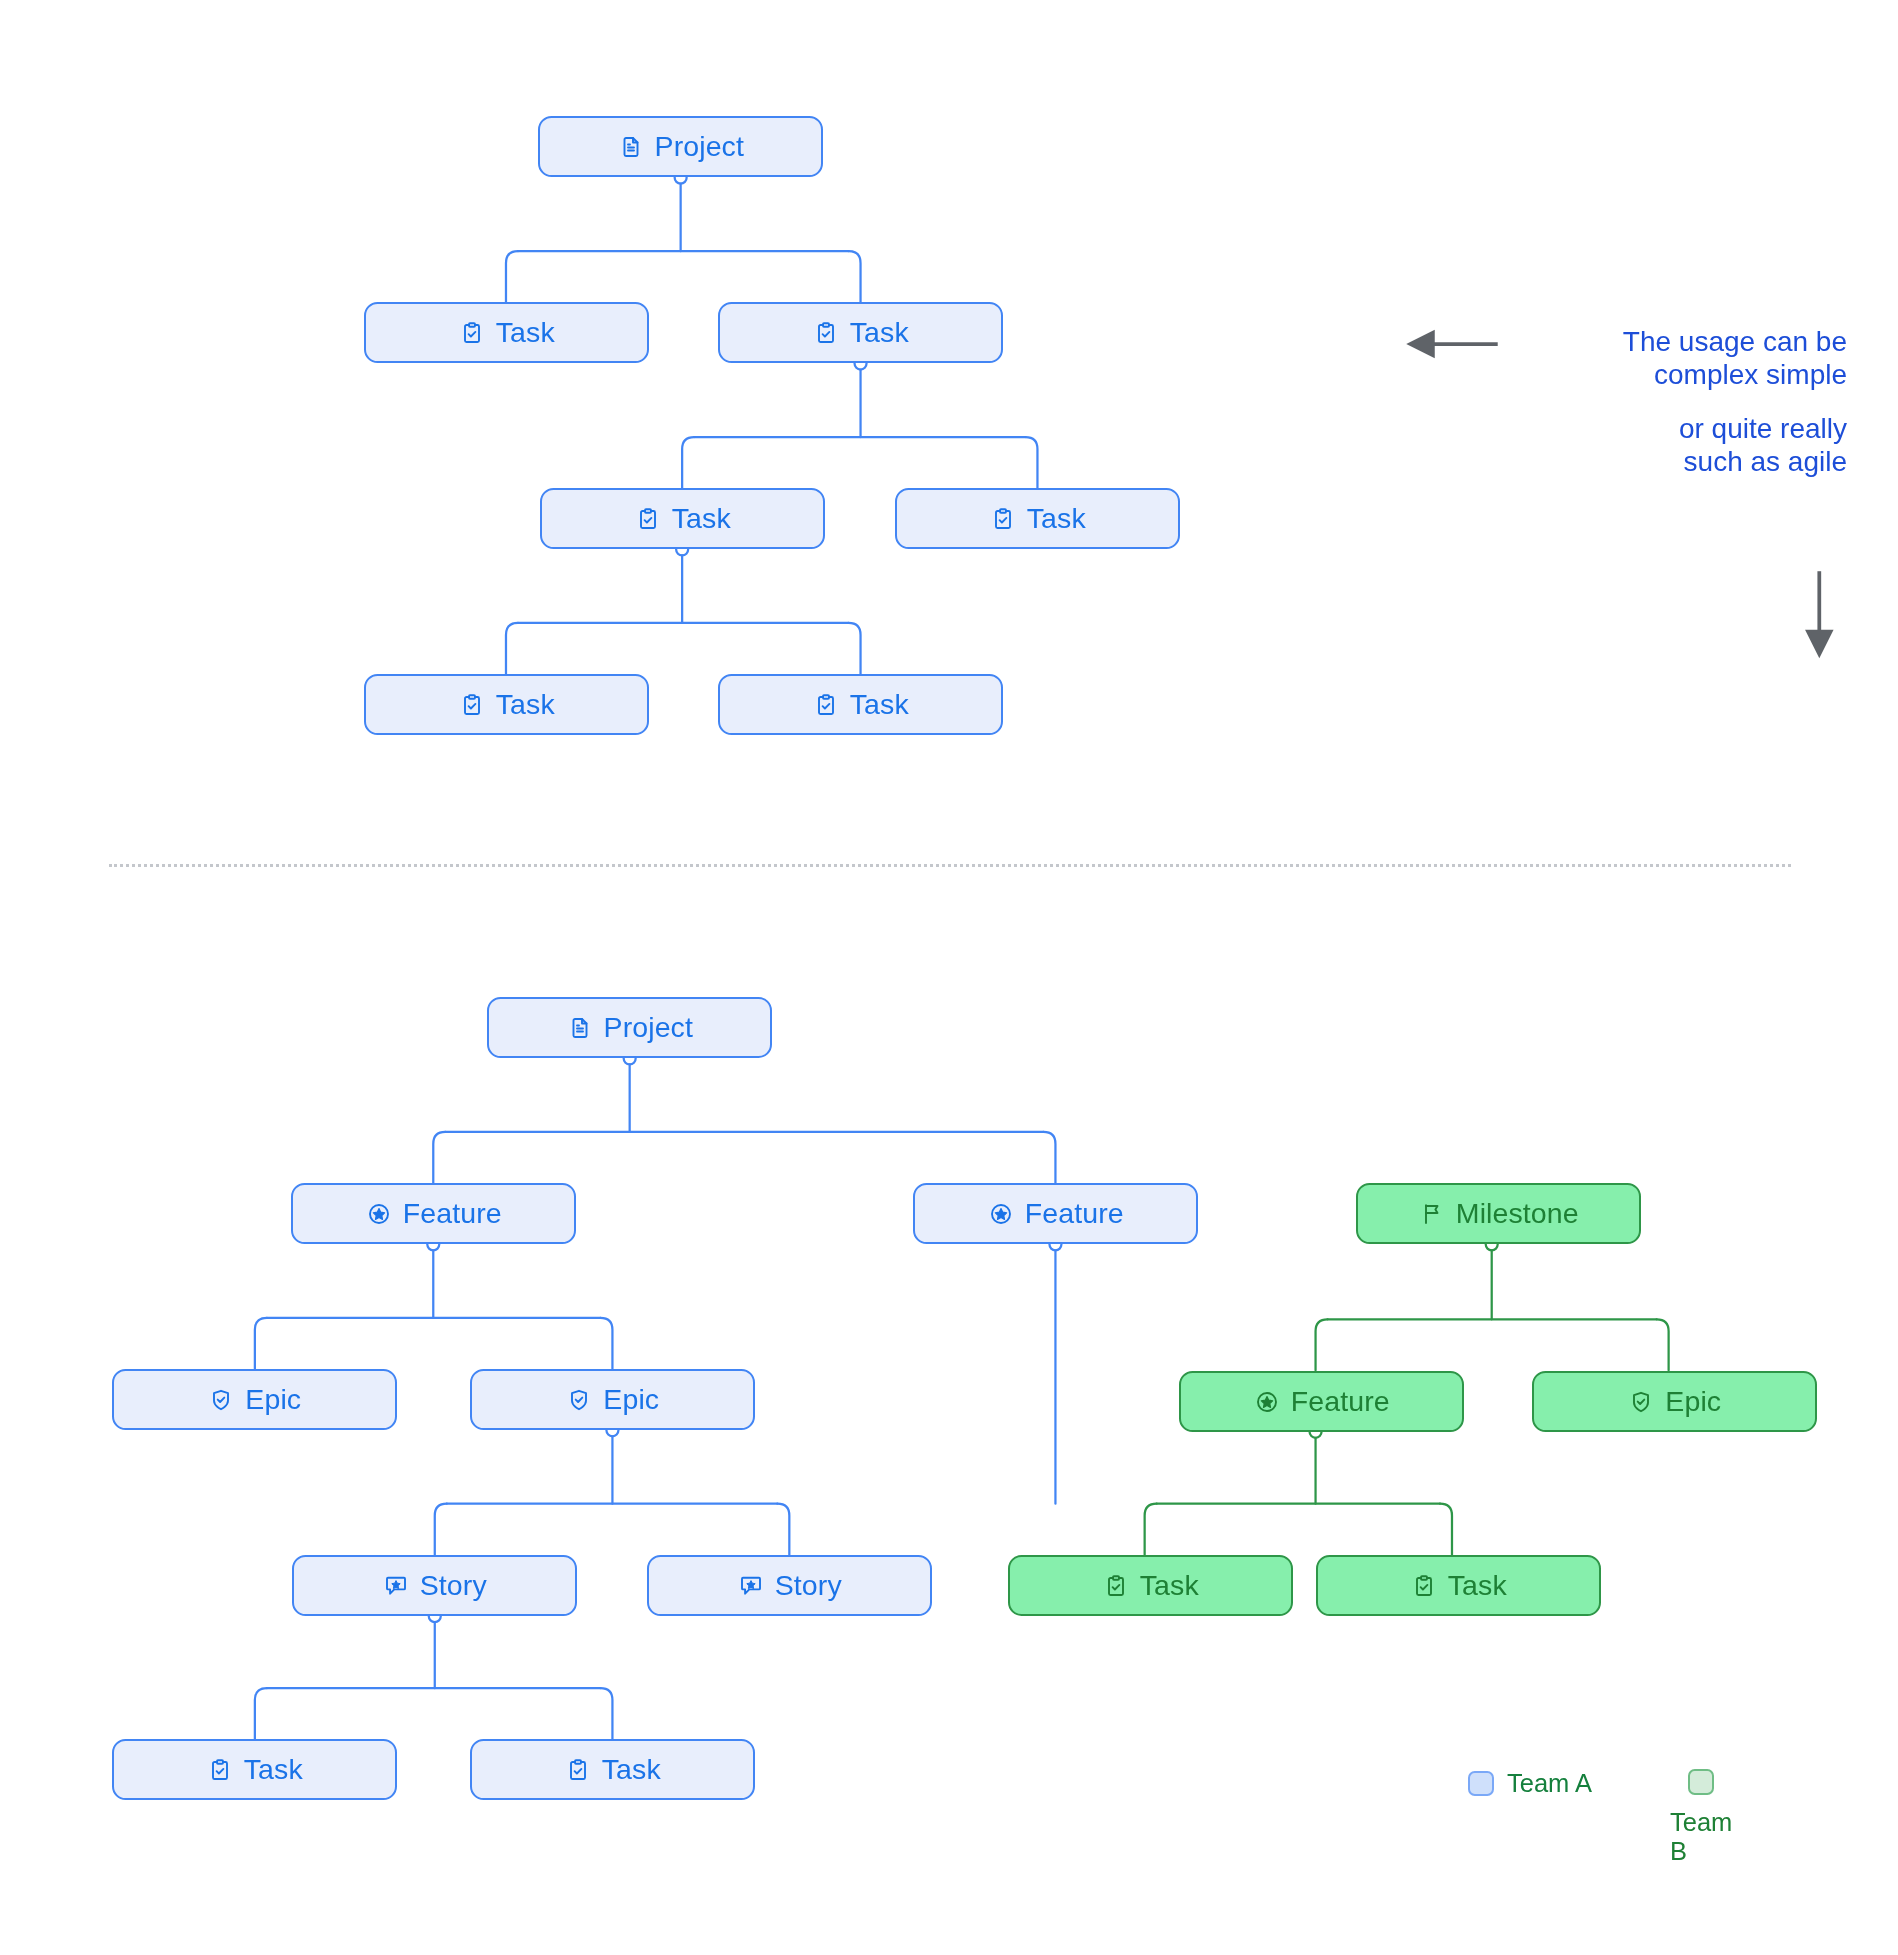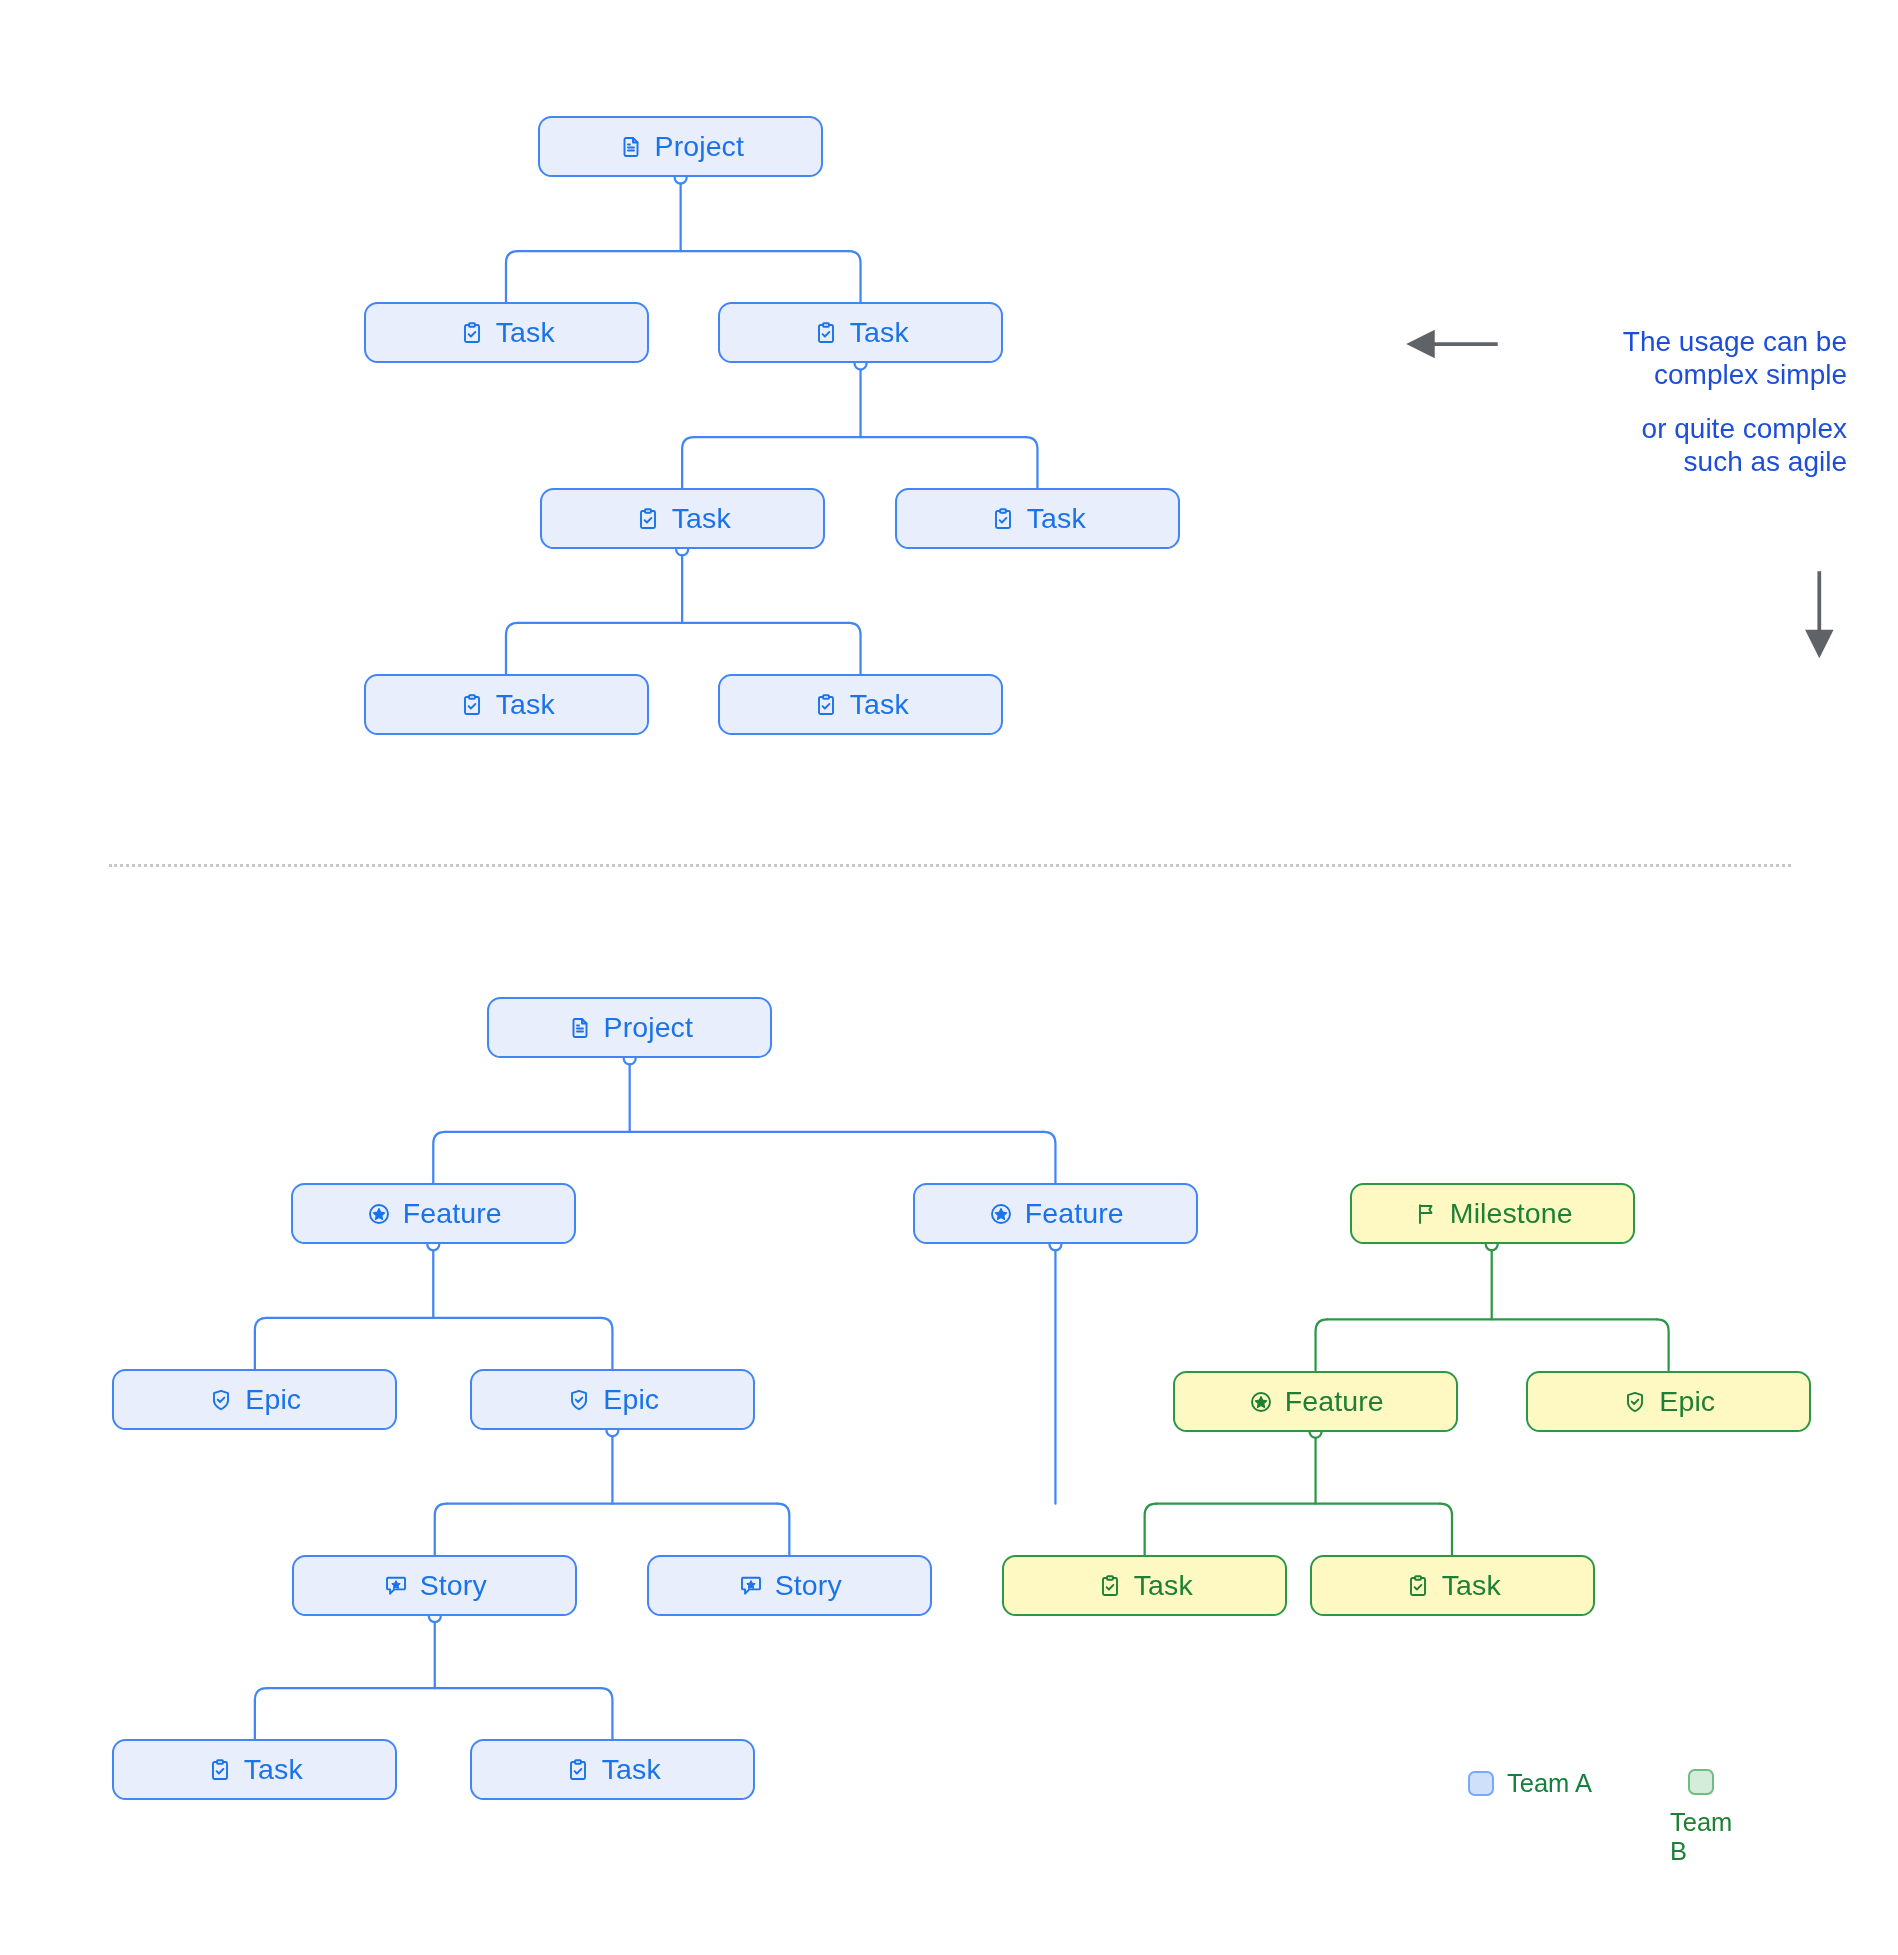--- a/index.html
+++ b/index.html
@@ -41,22 +41,23 @@
     letter-spacing: 0.1px;
     white-space: nowrap;
   }
   .node.blue {
     border-color: #4285f4;
     background: #e8eefc;
     color: #1a73e8;
   }
   .node.green {
     border-color: #2e9648;
-    background: #fef9c3;
+    background: #86efac;
     color: #1e8035;
+    margin-left: 6px;
   }
   .node .ico {
     display: inline-flex;
     align-items: center;
     justify-content: center;
     width: 27px;
     height: 27px;
     flex: 0 0 auto;
   }
   .node .ico svg { display:block; }
@@ -362,21 +363,21 @@
             <path d="M8.6 13.2l2.3 2.3 4.5-4.6"></path>
           </svg>
         </span>
         <span class="lbl">Task</span>
       </div>
     </div>
 
   <div class="annotation" id="annotation-block" style="right: 801px; top: 313px; width: 330px; left: 1517px;">
       <span class="ln">The usage can be</span>
       <span class="ln">complex simple</span>
-      <span class="ln" style="margin-top: 21px;">or quite complex</span>
+      <span class="ln" style="margin-top: 21px;">or quite really</span>
       <span class="ln">such as agile</span>
     </div>
 
   <div class="divider" style="left: 109px; top: 864px; width: 1682px;"></div>
 
   <div class="legend team-a" style="left: 1468px; top: 1769px;">
     <span class="swatch"></span>
     <span>Team A</span>
   </div>
   <div class="legend team-b" style="left: 1670px; top: 1769px; flex-direction: column;">

